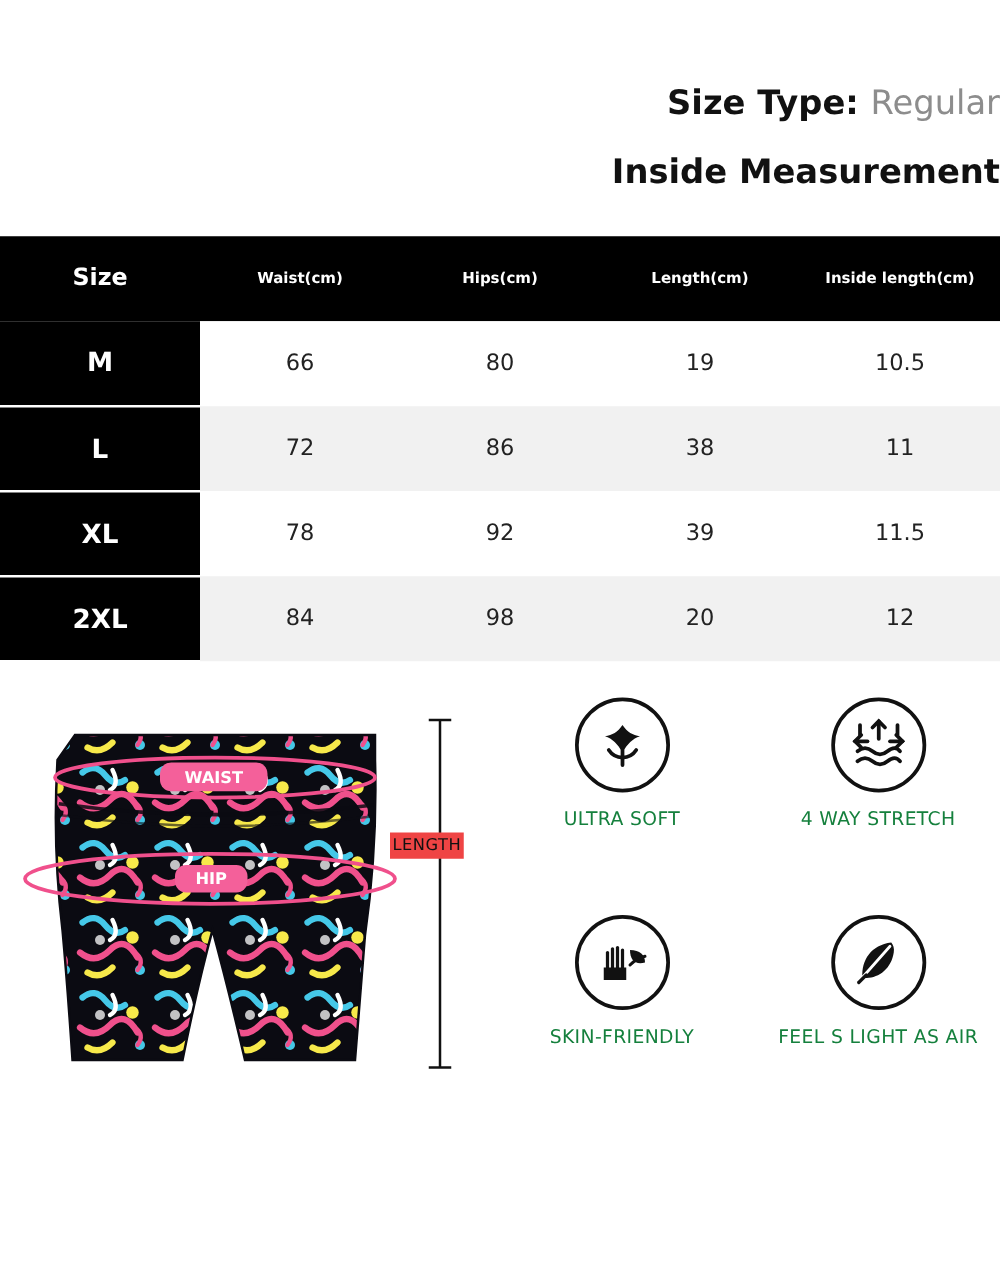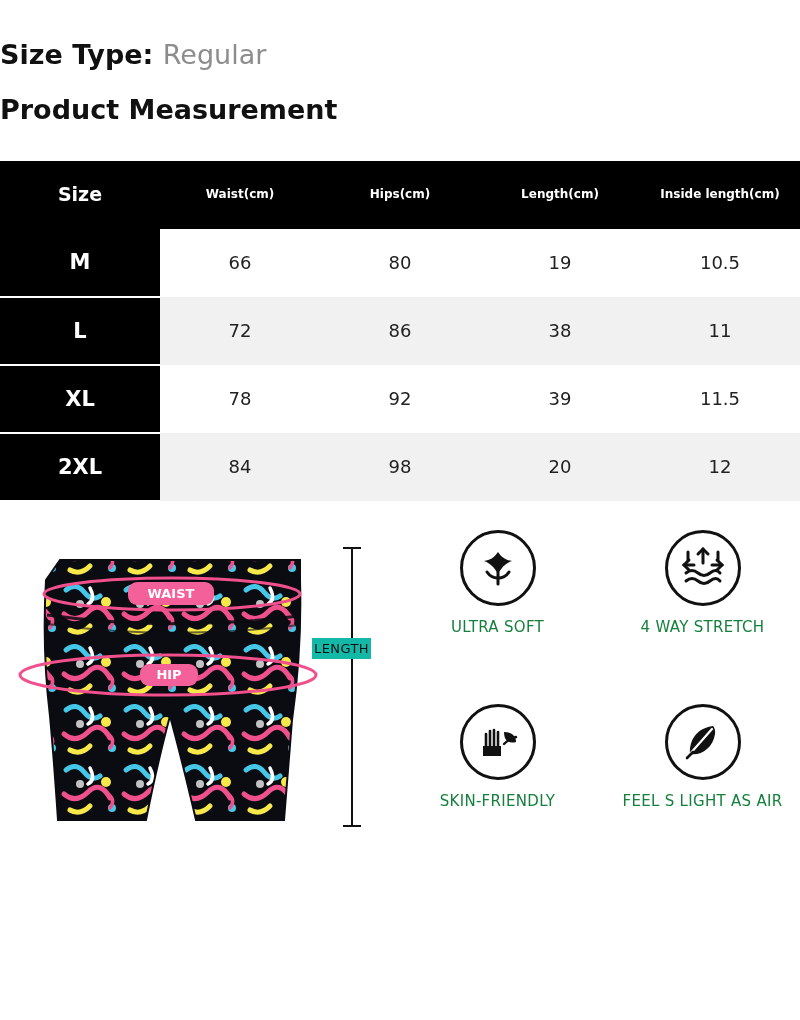--- a/index.html
+++ b/index.html
@@ -6,21 +6,21 @@
   html, body {
     margin: 0; padding: 0;
     width: 800px; height: 1020px;
     background: #ffffff;
     font-family: "DejaVu Sans", "Liberation Sans", sans-serif;
     overflow: hidden;
   }
   .page { position: relative; width: 800px; height: 1020px; background:#fff; }
 
   
-  .heading-block { padding-top: 40px; text-align: left; }
+  .heading-block { padding-top: 68px; text-align: right; }
   .size-type-line {
     font-size: 27px; font-weight: bold; color: #111;
     letter-spacing: 0px; line-height: 1.1;
   }
   .size-type-line .value {
     font-weight: normal; color: #8d8d8d; font-size: 27px;
   }
   .product-measurement {
     margin-top: 24px;
     font-size: 27px; font-weight: bold; color: #111;
@@ -95,21 +95,21 @@
 </head>
 <body>
 
 <div class="page">
 
   <div class="heading-block">
     <div class="size-type-line">
       <span>Size Type:</span>
       <span class="value">Regular</span>
     </div>
-    <div class="product-measurement">Product Measurement</div>
+    <div class="product-measurement">Inside Measurement</div>
   </div>
 
   <div class="table-wrap">
     <table class="size-table">
       <colgroup>
         <col class="c-size">
           <col class="c-data">
           <col class="c-data">
           <col class="c-data">
           <col class="c-data">
@@ -193,21 +193,21 @@
         <rect x="140" y="144" rx="9" ry="9" width="58" height="22" fill="#f4609a"></rect>
         <text x="169" y="159" font-family="DejaVu Sans, sans-serif" font-size="13" font-weight="bold" fill="#ffffff" text-anchor="middle">HIP</text>
       </svg>
     </div>
 
     <svg class="length-bracket" style="position:absolute; left:340px; top:22px;" width="24" height="290">
       <line x1="12" y1="6" x2="12" y2="284" stroke="#111" stroke-width="2"></line>
       <line x1="3" y1="6" x2="21" y2="6" stroke="#111" stroke-width="2"></line>
       <line x1="3" y1="284" x2="21" y2="284" stroke="#111" stroke-width="2"></line>
     </svg>
-    <div style="position:absolute; left:312px; top:118px; font-size:13px; letter-spacing:.4px; color:#111; background:#14b8a6; padding:3px 2px;">LENGTH</div>
+    <div style="position:absolute; left:312px; top:118px; font-size:13px; letter-spacing:.4px; color:#111; background:#ef4444; padding:3px 2px;">LENGTH</div>
 
     <div class="features">
 
       <div class="feature">
         <div class="circle">
           <svg width="48" height="48" viewBox="0 0 48 48">
             <path d="M24 8 C20 14 16 16 10 17 C16 19 20 23 24 30 C28 23 32 19 38 17 C32 16 28 14 24 8 Z" fill="#111"></path>
             <path d="M24 28 L24 40" stroke="#111" stroke-width="3" stroke-linecap="round"></path>
             <path d="M24 34 C19 34 15 31 13 28" stroke="#111" stroke-width="3" fill="none" stroke-linecap="round"></path>
             <path d="M24 34 C29 34 33 31 35 28" stroke="#111" stroke-width="3" fill="none" stroke-linecap="round"></path>

